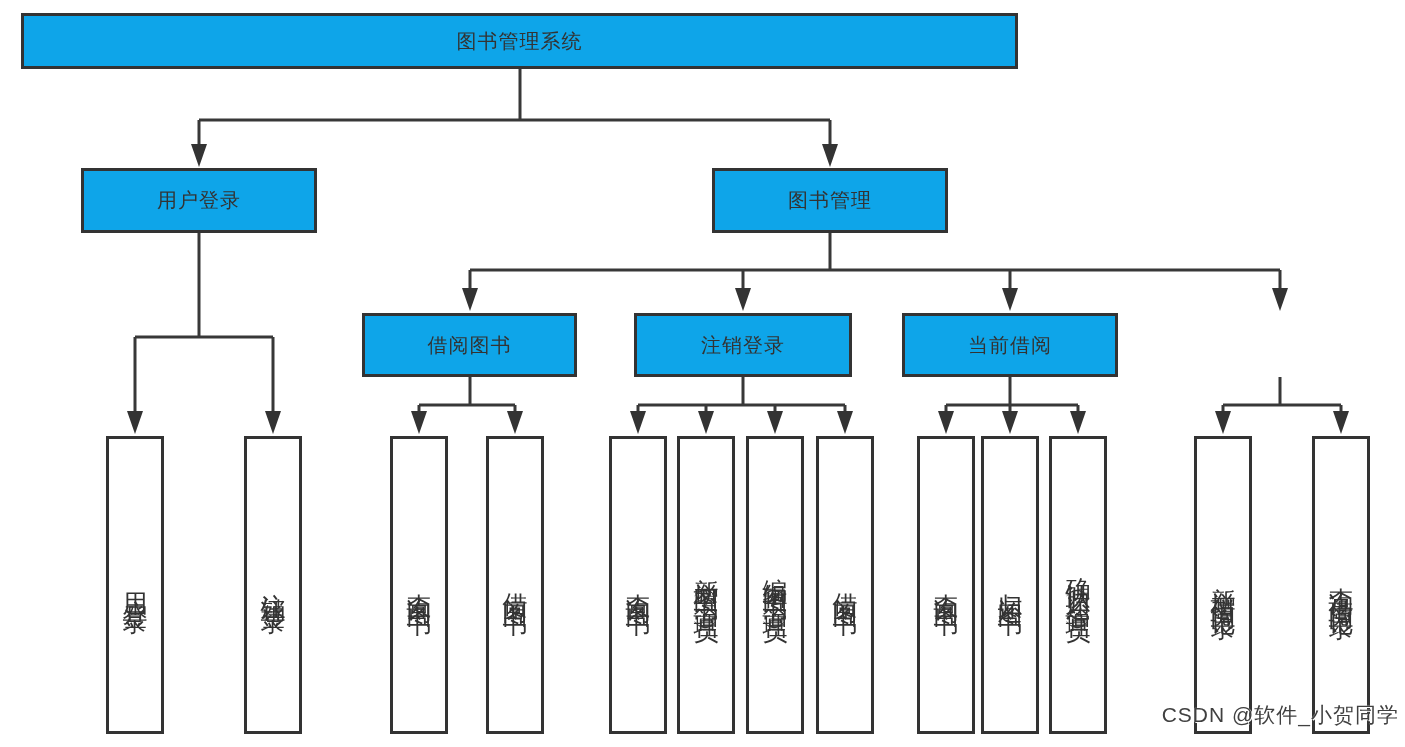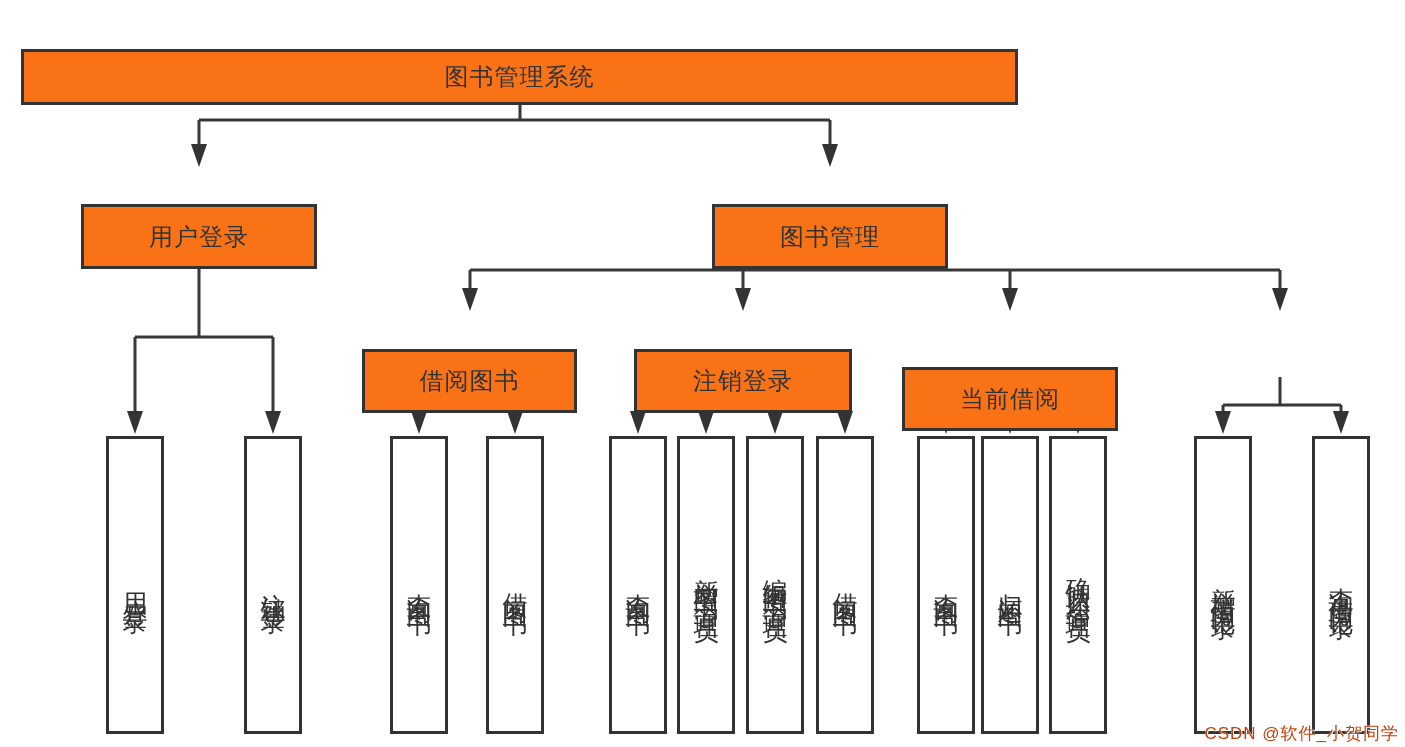--- a/index.html
+++ b/index.html
@@ -3,37 +3,37 @@
 <meta charset="utf-8">
 <style>
   html,body{margin:0;padding:0;}
   body{
     width:1405px;height:747px;position:relative;background:#ffffff;
     font-family:"Liberation Sans",sans-serif;overflow:hidden;
   }
   .stage{position:absolute;left:0;top:0;width:1405px;height:747px;}
   svg.connectors{position:absolute;left:0;top:0;width:1405px;height:747px;z-index:1;}
   .node{
-    position:absolute;box-sizing:border-box;background:#f97316;
+    position:absolute;box-sizing:border-box;background:#0ea5e9;
     border:3px solid #333333;display:flex;align-items:center;justify-content:center;
-    font-size:24px;color:#333333;z-index:2;letter-spacing:1px;margin-top:36px;
+    font-size:20px;color:#333333;z-index:2;letter-spacing:1px;
   }
   .leaf{
     position:absolute;box-sizing:border-box;background:#ffffff;
     border:3px solid #333333;display:flex;align-items:center;justify-content:center;
     top:436px;width:58px;height:298px;z-index:2;
   }
   .leaf .vtext{
     writing-mode:vertical-rl;text-orientation:mixed;
     font-size:25px;line-height:1;letter-spacing:6px;color:#333333;
     white-space:nowrap;
   }
   .watermark{
-    position:absolute;right:6px;bottom:2px;z-index:5;
-    font-size:17px;color:#c2410c;letter-spacing:1px;
+    position:absolute;right:6px;bottom:18px;z-index:5;
+    font-size:21px;color:#404040;letter-spacing:1px;
     text-shadow:0 0 1px #ffffff,1px 1px 0 #ffffff;
   }
 </style>
 </head>
 <body>
 
 <div class="stage">
 
   <svg class="connectors" viewBox="0 0 1405 747" xmlns="http://www.w3.org/2000/svg">
     <g stroke="#383838" stroke-width="3" fill="none">
@@ -85,21 +85,21 @@
   <div class="node" style="left:712px;top:168px;width:236px;height:65px;justify-content:center;">
     <span>图书管理</span>
   </div>
 
   <div class="node" style="left:362px;top:313px;width:215px;height:64px;">
     <span>借阅图书</span>
   </div>
   <div class="node" style="left:634px;top:313px;width:218px;height:64px;">
     <span>注销登录</span>
   </div>
-  <div class="node" style="left:902px;top:331px;width:216px;height:64px;">
+  <div class="node" style="left:902px;top:313px;width:216px;height:64px;">
     <span>当前借阅</span>
   </div>
 
   <div class="leaf" style="left:106px;">
     <span class="vtext">用户登录</span>
   </div>
   <div class="leaf" style="left:244px;">
     <span class="vtext">注销登录</span>
   </div>
 

